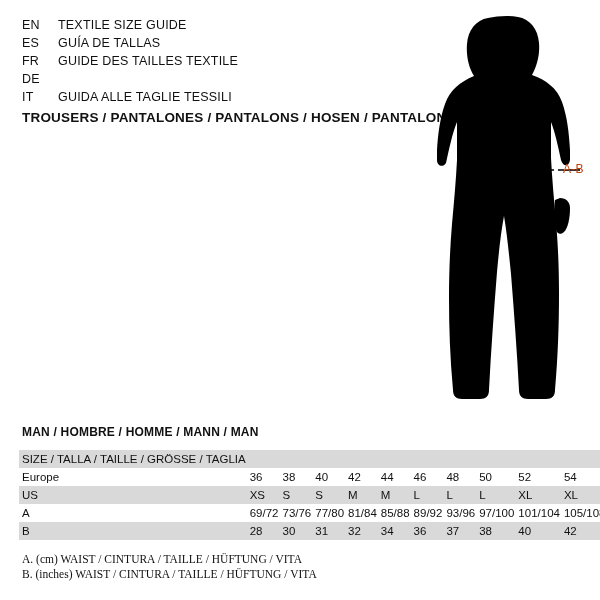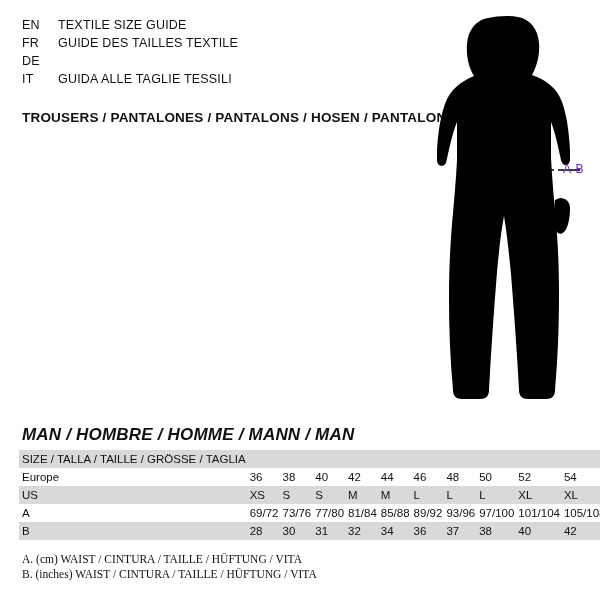--- a/index.html
+++ b/index.html
@@ -68,34 +68,33 @@
     height: 400px;
   }
   .figure-wrap svg {
     display: block;
   }
   .ab-label {
     position: absolute;
     left: 153px;
     top: 152px;
     font-size: 12px;
-    color: #6d28d9;
+    color: #c2410c;
     letter-spacing: 0.3px;
   }
 
   
   .table-title {
     position: absolute;
     left: 22px;
     top: 425px;
-    font-size: 17px;
+    font-size: 12px;
     font-weight: bold;
     letter-spacing: 0.2px;
     color: #111;
-    font-style: italic;
   }
   table.size-table {
     position: absolute;
     left: 19px;
     top: 450px;
     width: 562px;
     border-collapse: collapse;
     font-size: 11.5px;
     color: #111;
   }
@@ -132,20 +131,24 @@
 </style>
 </head>
 <body>
 
 <div class="page">
 
   <div class="lang-block">
     <div class="lang-row">
       <span class="lang-code">EN</span>
       <span class="lang-title">TEXTILE SIZE GUIDE</span>
+    </div>
+    <div class="lang-row">
+      <span class="lang-code">ES</span>
+      <span class="lang-title">GUÍA DE TALLAS</span>
     </div>
     <div class="lang-row">
       <span class="lang-code">FR</span>
       <span class="lang-title">GUIDE DES TAILLES TEXTILE</span>
     </div>
     <div class="lang-row">
       <span class="lang-code">DE</span>
     </div>
     <div class="lang-row">
       <span class="lang-code">IT</span>

